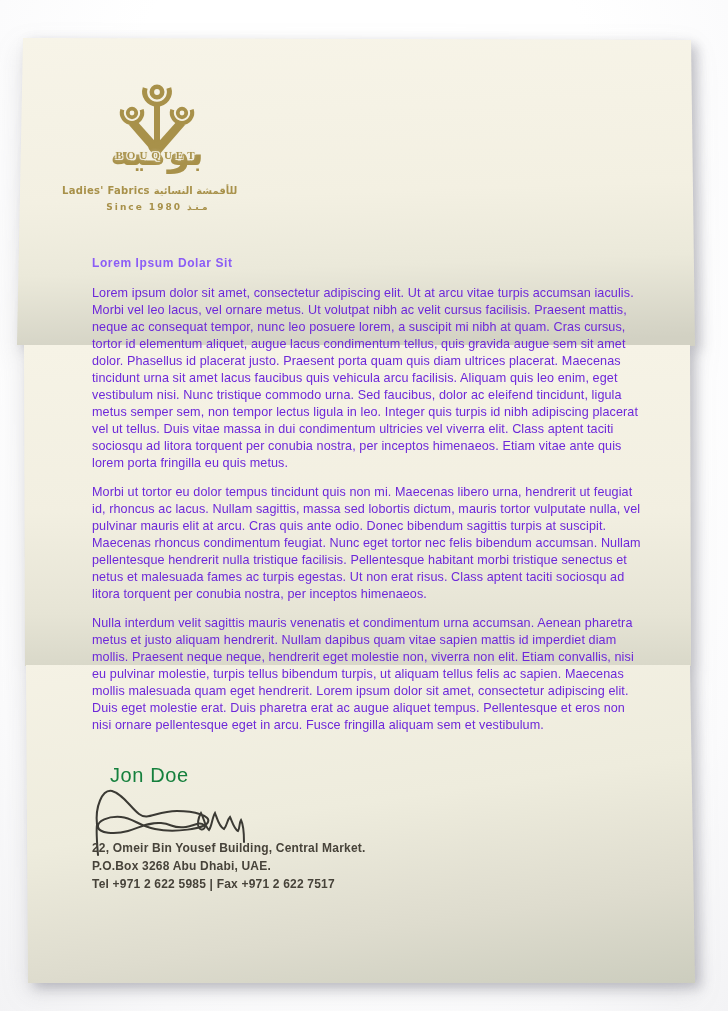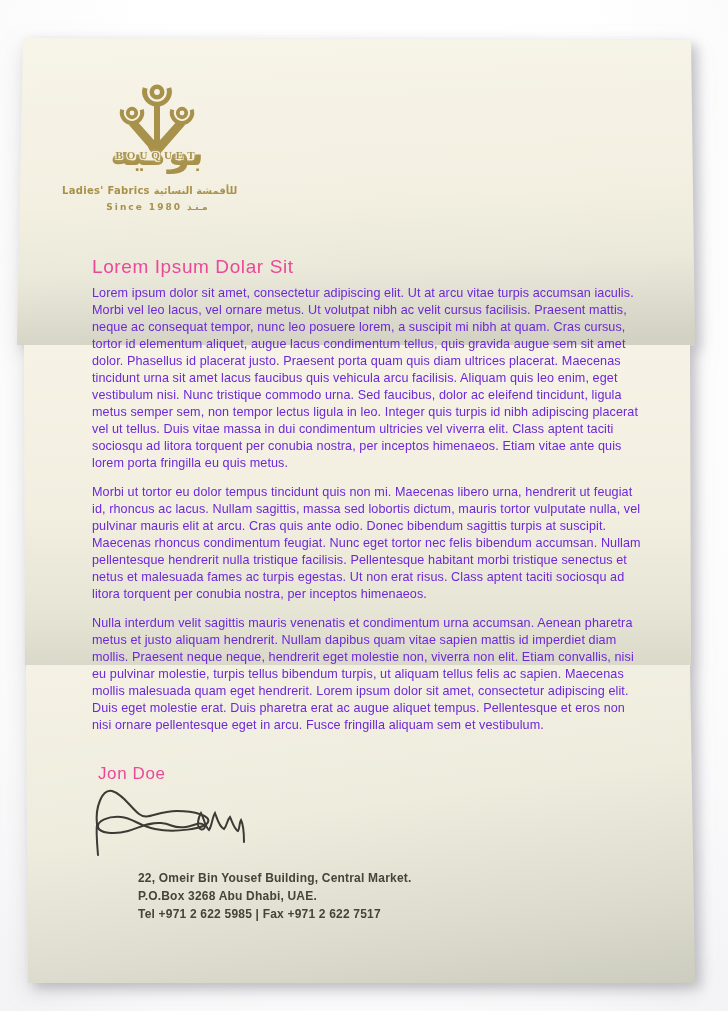--- a/index.html
+++ b/index.html
@@ -59,37 +59,37 @@
   }
   .since {
     position:absolute; left:0; top:124px; width:100%; text-align:center;
     font-family:"DejaVu Sans", sans-serif;
     font-size:9px; font-weight:bold; color:#a8914a; letter-spacing:2px;
   }
 
   
   .letter-title {
     position:absolute; left:70px; top:218px;
-    font-size:19px; font-weight:normal; letter-spacing:0.6px; color:#ec4899;
+    font-size:12px; font-weight:bold; letter-spacing:0.6px; color:#8b5cf6;
   }
   .letter-body { position:absolute; left:70px; top:247px; width:554px; }
   .letter-body p {
     font-size:12.6px; line-height:17px; color:#6d28d9;
     letter-spacing:0.1px; margin:0 0 12px 0;
   }
 
   
   .sig-name {
-    position:absolute; left:76px; top:726px;
-    font-size:17px; letter-spacing:0.6px; color:#ec4899;
+    position:absolute; left:88px; top:726px;
+    font-size:20px; letter-spacing:0.6px; color:#15803d;
   }
   .sig-svg { position:absolute; left:66px; top:747px; width:190px; height:90px; }
 
   
-  .footer { position:absolute; left:70px; top:831px;margin-left:46px; }
+  .footer { position:absolute; left:70px; top:801px; }
   .footer div {
     font-size:12px; font-weight:bold; line-height:18px;
     color:#47433a; letter-spacing:0.2px;
   }
 </style>
 </head>
 <body>
 
 <div class="stage">
   <div class="paper">

